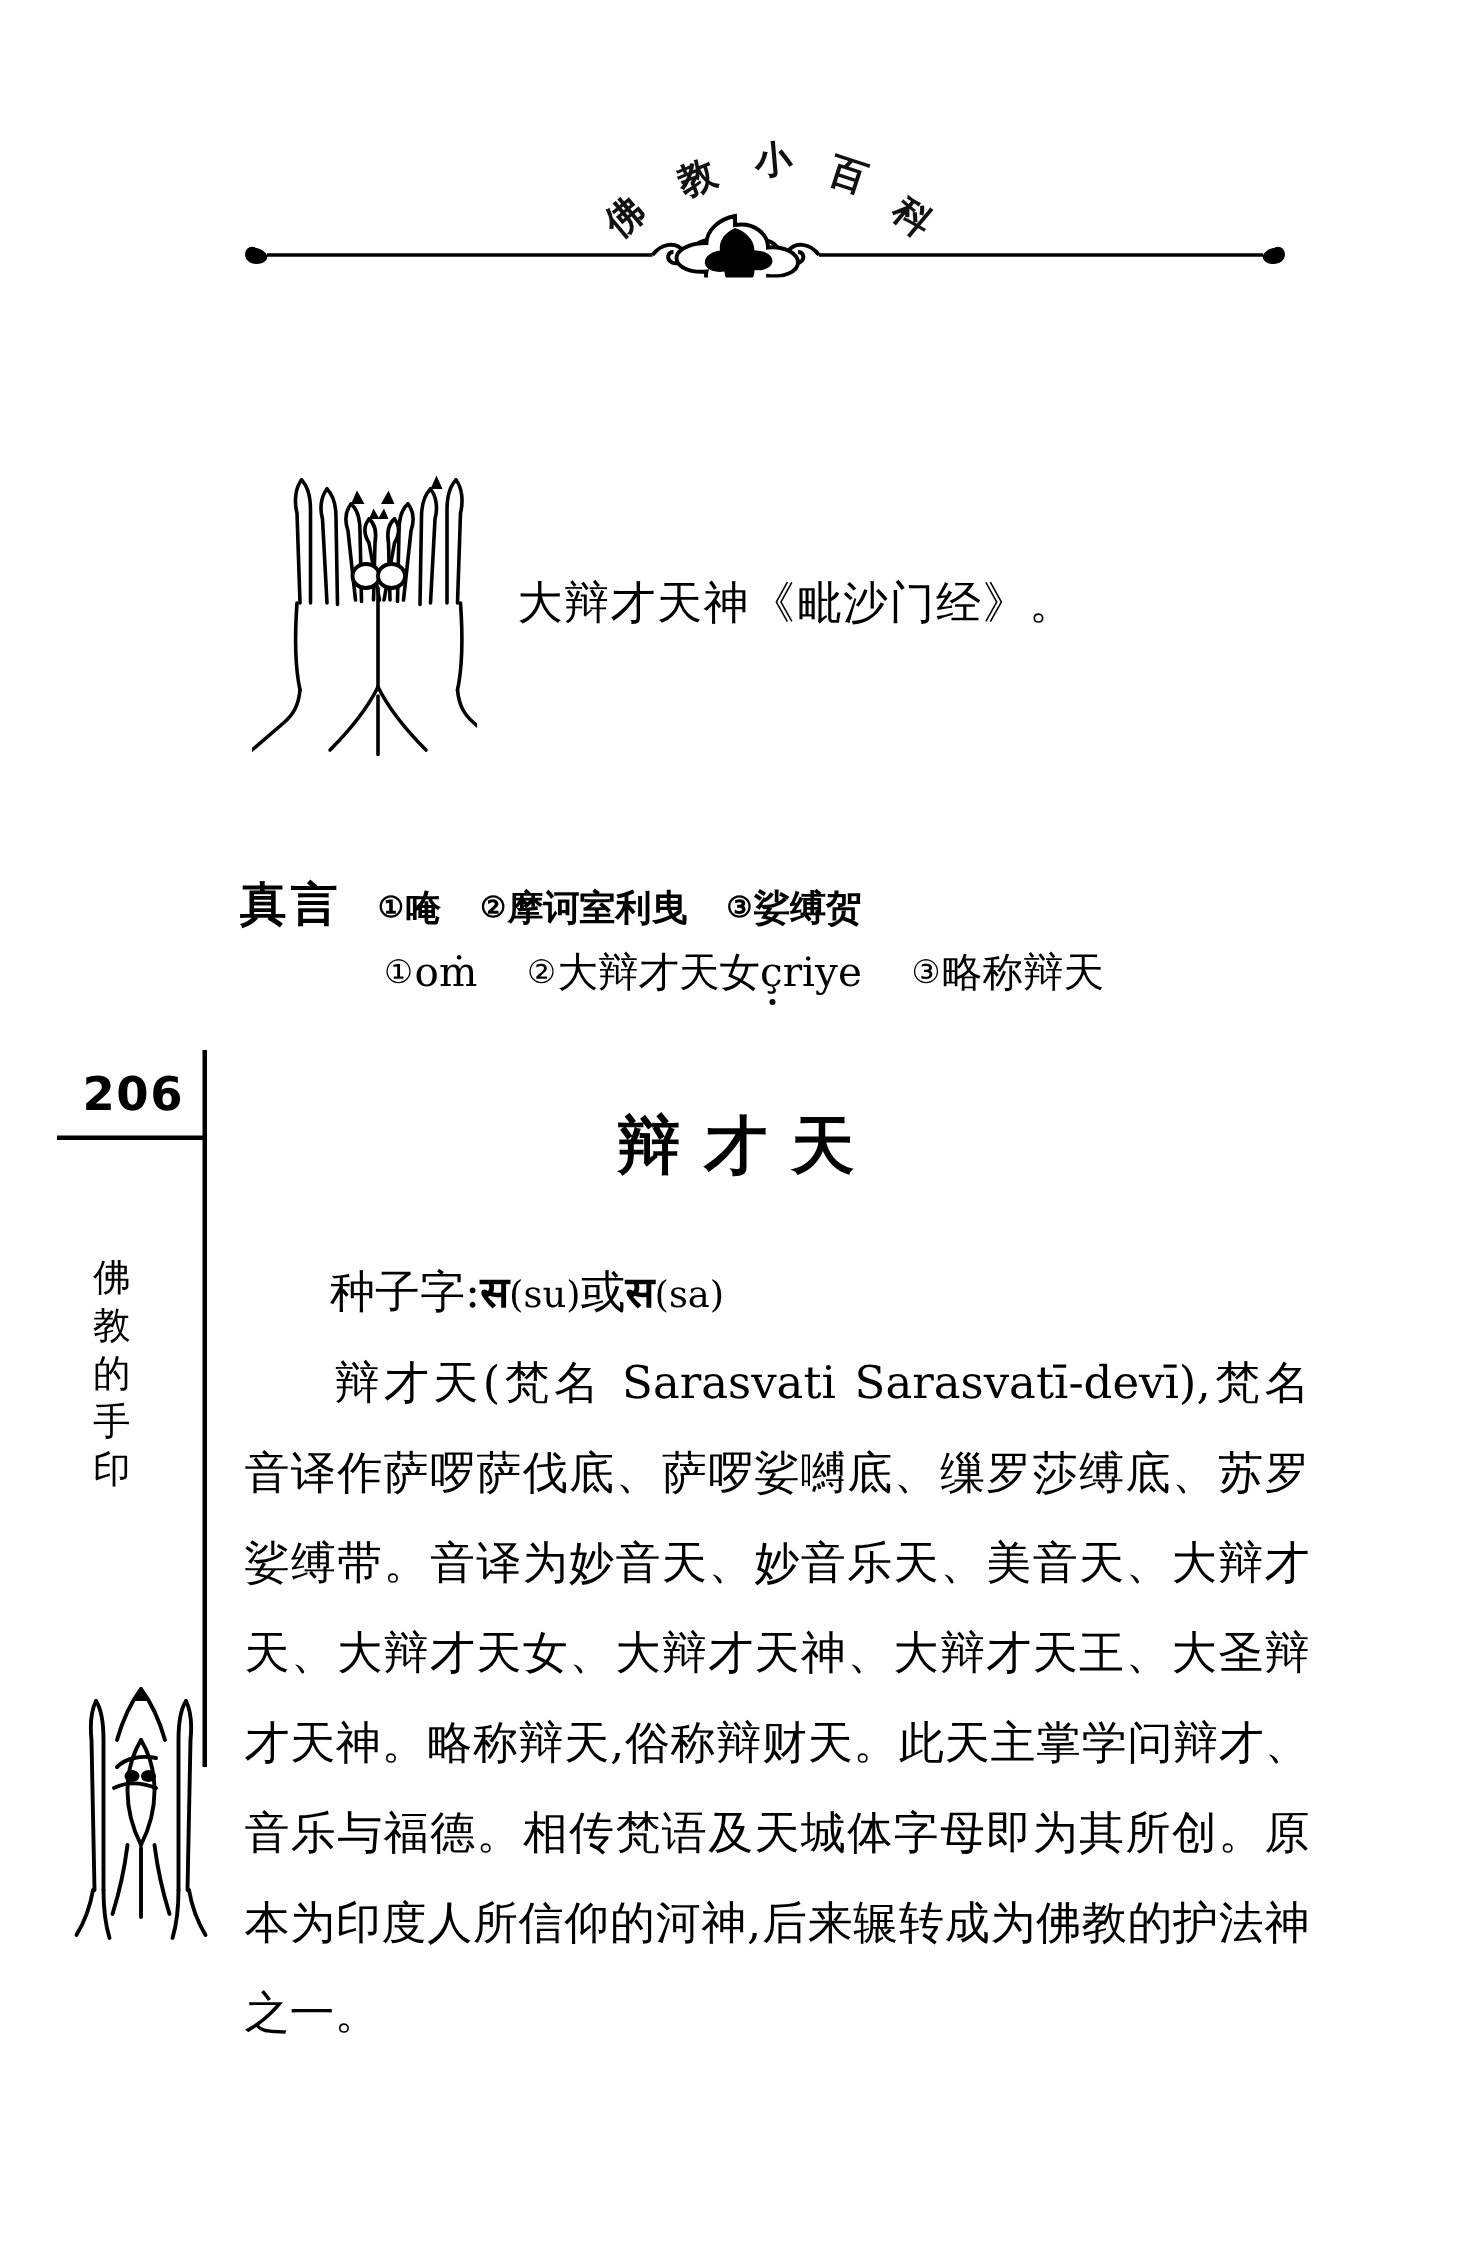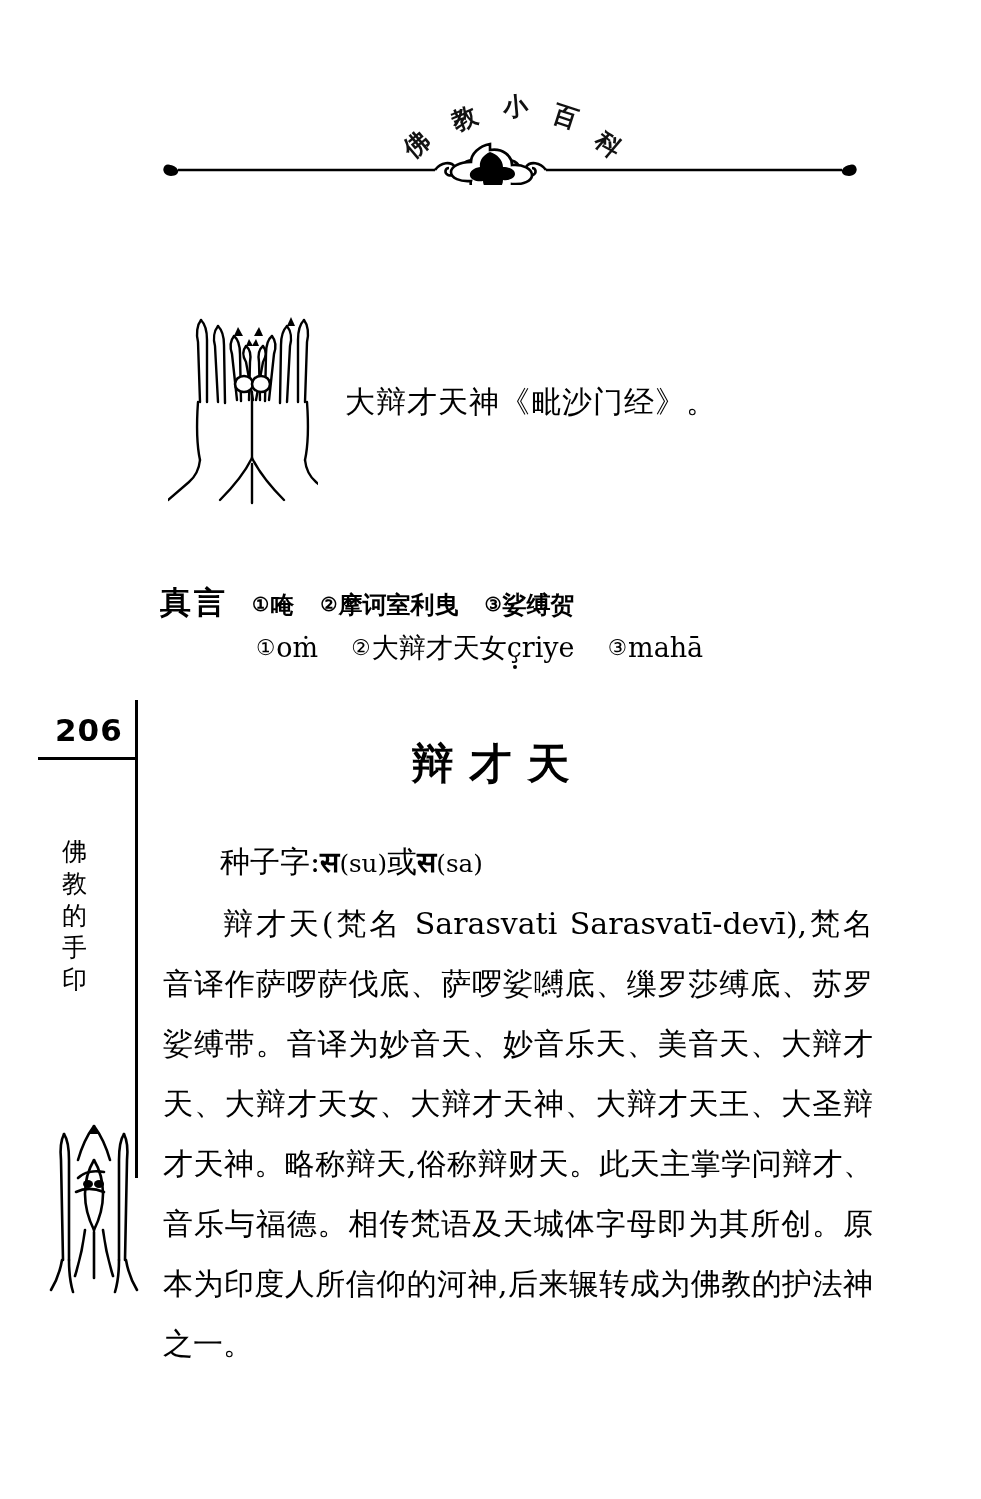--- a/index.html
+++ b/index.html
@@ -325,21 +325,21 @@
   <div id="mantra-block">
     <div id="mantra-row-cn">
       <span id="mantra-label">真言</span>
       <span class="mantra-item-cn"><span class="numcircle">①</span><span>唵</span></span>
       <span class="mantra-item-cn"><span class="numcircle">②</span><span>摩诃室利曳</span></span>
       <span class="mantra-item-cn"><span class="numcircle">③</span><span>娑缚贺</span></span>
     </div>
     <div id="mantra-row-rom">
       <span class="mantra-item-rom"><span class="numcircle">①</span><span>oṁ</span></span>
       <span class="mantra-item-rom"><span class="numcircle">②</span><span>大辩才天女</span><span class="under-dot">ç</span><span>riye</span></span>
-      <span class="mantra-item-rom"><span class="numcircle">③</span><span>mahā</span></span>
+      <span class="mantra-item-rom"><span class="numcircle">③</span><span>略称辩天</span></span>
     </div>
   </div>
 
   <div id="folio-number">206</div>
   <div id="folio-rule-h"></div>
   <div id="margin-rule-v"></div>
   <div id="margin-label">佛教的手印</div>
 
   <svg id="margin-thumb" viewBox="0 0 92 195">
     <g stroke="#000" stroke-width="2.6" fill="none" stroke-linecap="round" stroke-linejoin="round">

